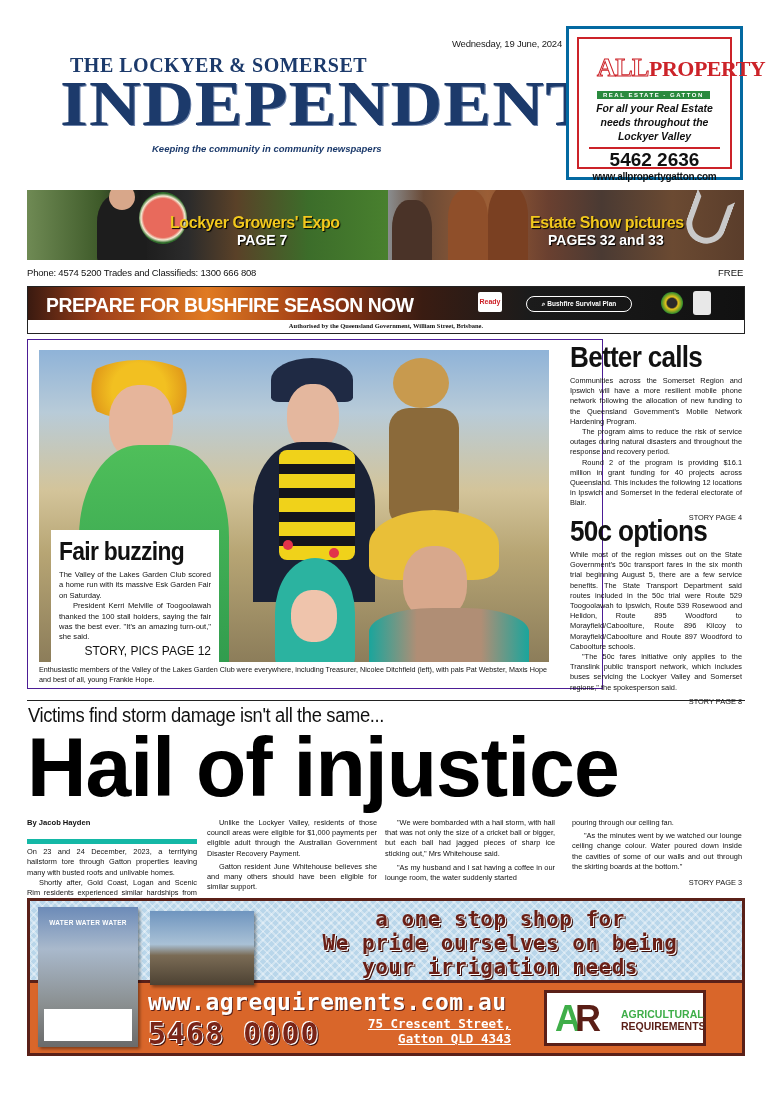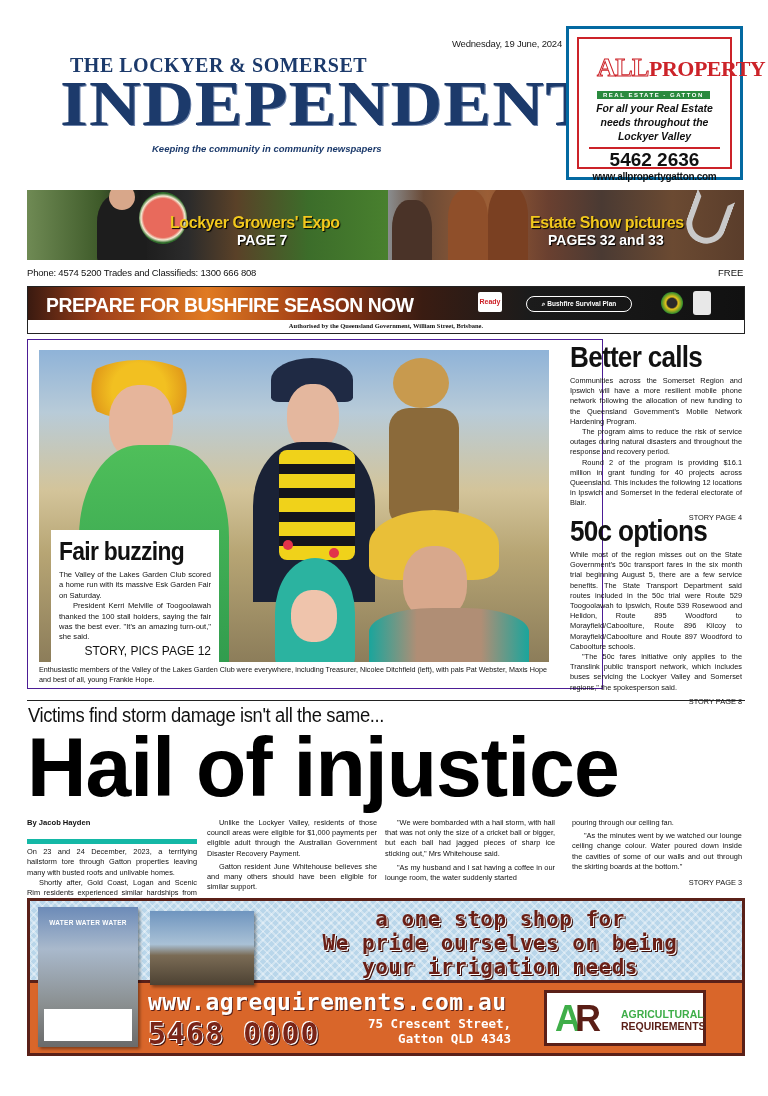--- a/index.html
+++ b/index.html
@@ -88,21 +88,21 @@
   .agad { left: 27px; top: 898px; width: 718px; height: 158px; border: 3px solid #5a2018; background: #d9662a; }
   .agad-top { position: absolute; left: 0; top: 0; width: 100%; height: 82px; background-color: #b9d6ea;
     background-image: repeating-linear-gradient(45deg, rgba(255,255,255,0.35) 0 2px, transparent 2px 6px), repeating-linear-gradient(-45deg, rgba(255,255,255,0.35) 0 2px, transparent 2px 6px); border-bottom: 3px solid #5a2018; }
   .ag-flyer { position: absolute; left: 8px; top: 6px; width: 100px; height: 140px; background: linear-gradient(180deg, #6c8bb8 0%, #a9b9cc 30%, #8a8f90 70%, #6a6a6a 100%); box-shadow: 2px 2px 3px rgba(0,0,0,0.4); }
   .ag-flyer .fl-t { position: absolute; left: 4px; top: 12px; width: 92px; font-size: 6.5px; font-weight: bold; color: #fff; text-align: center; letter-spacing: 0.3px; }
   .ag-flyer .fl-b { position: absolute; left: 6px; bottom: 6px; width: 88px; height: 32px; background: #fff; }
   .ag-photo { position: absolute; left: 120px; top: 10px; width: 104px; height: 74px; background: linear-gradient(180deg, #6f95bf 0%, #a9c1d6 45%, #7a6b55 60%, #4d4233 100%); box-shadow: 2px 2px 3px rgba(0,0,0,0.4); }
   .ag-slogan { position: absolute; left: 240px; top: 6px; width: 460px; text-align: center; font-family: "DejaVu Sans Mono", monospace; font-weight: bold; font-size: 21px; line-height: 24px; color: #6a1f16; text-shadow: 1px 1px 0 #fff, 2px 2px 0 #3d100b; letter-spacing: 0.5px; }
   .ag-url { position: absolute; left: 118px; top: 88px; font-family: "DejaVu Sans Mono", monospace; font-weight: bold; font-size: 23px; color: #fff; letter-spacing: 0.5px; text-shadow: 1px 1px 0 #5a2018; white-space: nowrap; }
   .ag-phone { position: absolute; left: 118px; top: 115px; font-family: "DejaVu Sans Mono", monospace; font-weight: bold; font-size: 30px; color: #7a2417; text-shadow: -1px -1px 0 #fff, 1px 1px 0 #fff, 2px 2px 0 #3d100b; letter-spacing: 1px; white-space: nowrap; }
-  .ag-addr { position: absolute; left: 338px; top: 115px; font-family: "DejaVu Sans Mono", monospace; font-weight: bold; font-size: 12.5px; line-height: 15px; color: #fff; text-align: right; white-space: nowrap; }
+  .ag-addr { position: absolute; left: 338px; top: 115px; font-family: "DejaVu Sans Mono", monospace; font-weight: bold; font-size: 12.5px; line-height: 15px; color: #fff; text-align: right; white-space: nowrap; text-decoration: underline; }
   .ag-logo { position: absolute; left: 514px; top: 89px; width: 162px; height: 56px; background: #fff; border: 3px solid #5a2018; }
   .ag-logo .mark { position: absolute; left: 8px; top: 6px; font-family: "Liberation Sans", sans-serif; font-weight: bold; font-size: 36px; line-height: 40px; letter-spacing: -6px; }
   .ag-logo .mark .g { color: #3fae49; }
   .ag-logo .mark .r { color: #5a1e16; }
   .ag-logo .name { position: absolute; left: 74px; top: 15px; font-size: 10.5px; font-weight: bold; line-height: 12px; }
   .ag-logo .name .l1 { color: #3fae49; }
   .ag-logo .name .l2 { color: #5a1e16; }
 </style>
 </head>
 <body>

